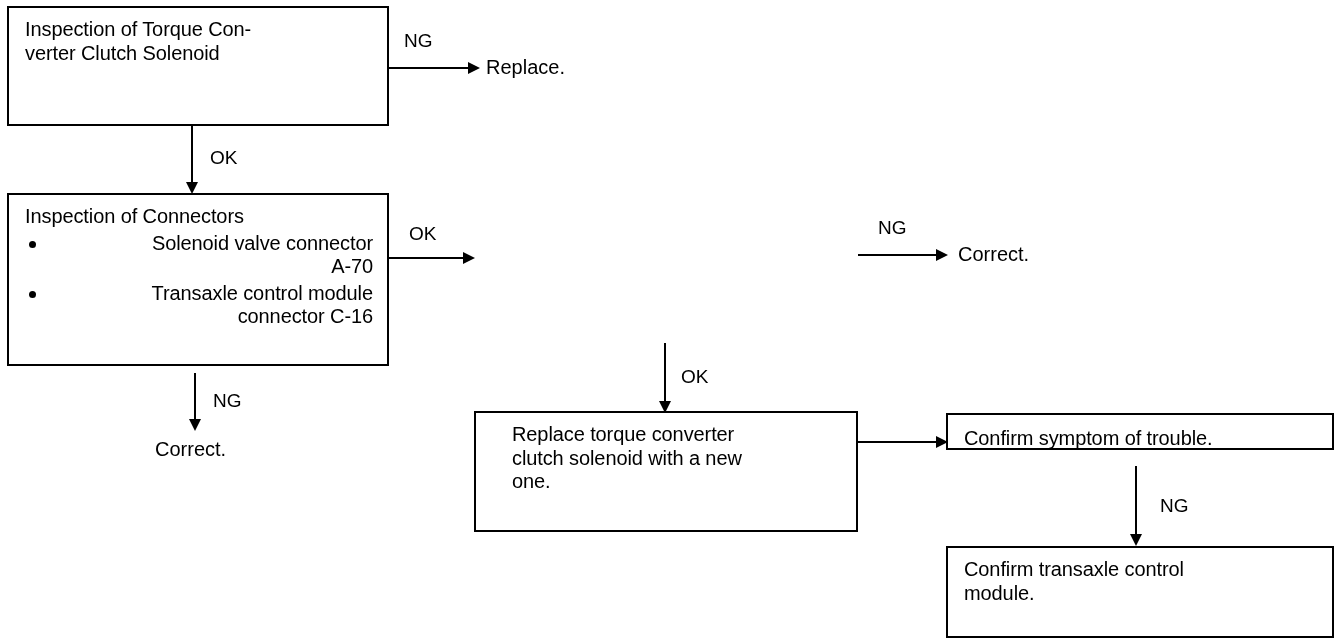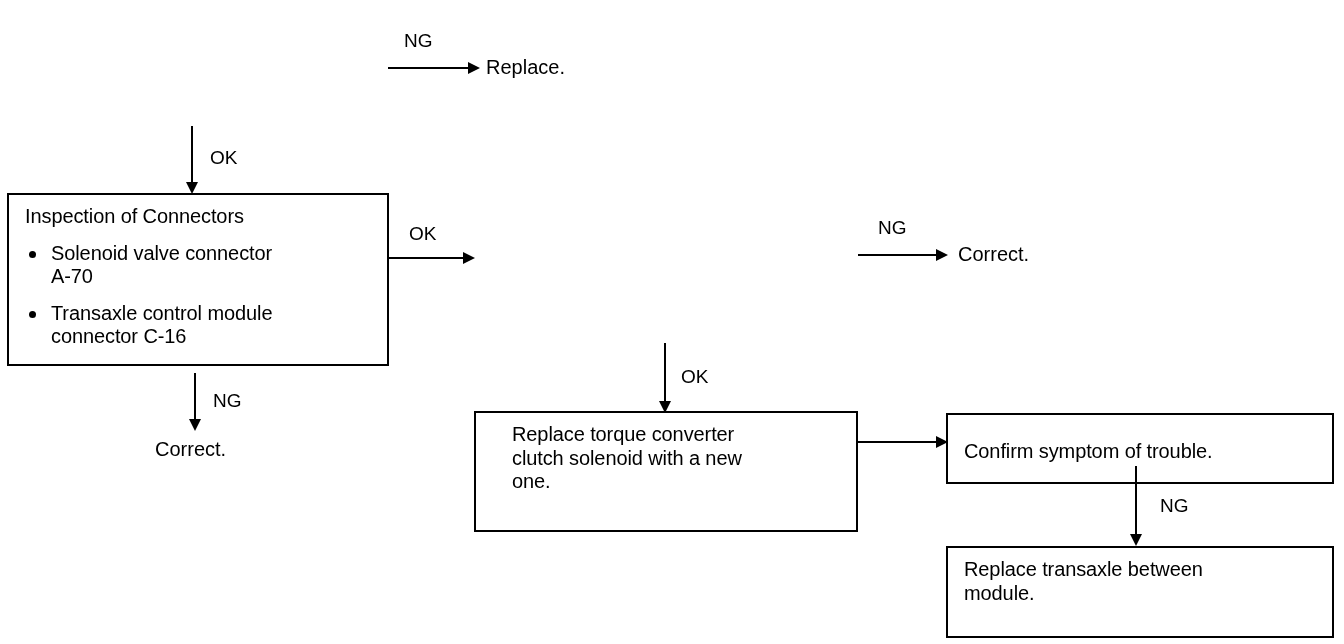--- a/index.html
+++ b/index.html
@@ -31,22 +31,23 @@
     white-space: pre-line;
   }
   .bullets {
     list-style: none;
     margin: 2px 0 0 0;
     padding: 0;
   }
   .bullets li {
     position: relative;
     padding-left: 26px;
-    margin-top: 13px;
+    margin-top: 3px;
     white-space: pre-line;
+    text-align: right;
   }
   .bullets li::before {
     content: "";
     position: absolute;
     left: 4px;
     top: 9px;
     width: 7px;
     height: 7px;
     border-radius: 50%;
     background: #000000;
@@ -73,20 +74,24 @@
   }
   .conn polygon {
     fill: #000000;
   }
 </style>
 </head>
 <body>
 
 <div id="canvas">
 
+  <div class="node" style="left:7px; top:6px; width:382px; height:120px;">
+    <span class="title">Inspection of Torque Con-
+verter Clutch Solenoid</span>
+  </div>
 
   <span class="edge-label" style="left:404px; top:31px;">NG</span>
   <svg class="conn" style="left:388px; top:58px;" width="92" height="20" viewBox="0 0 92 20">
     <line x1="0" y1="10" x2="80" y2="10"></line>
     <polygon points="80,4 92,10 80,16"></polygon>
   </svg>
   <span class="plain-label" style="left:486px; top:56px;text-align:center;">Replace.</span>
 
   <span class="edge-label" style="left:210px; top:148px;">OK</span>
   <svg class="conn" style="left:184px; top:126px;" width="16" height="68" viewBox="0 0 16 68">
@@ -135,28 +140,28 @@
     <span class="title">Replace torque converter
 clutch solenoid with a new
 one.</span>
   </div>
 
   <svg class="conn" style="left:858px; top:432px;" width="90" height="20" viewBox="0 0 90 20">
     <line x1="0" y1="10" x2="78" y2="10"></line>
     <polygon points="78,4 90,10 78,16"></polygon>
   </svg>
 
-  <div class="node" style="left:946px; top:413px; width:388px; height:71px; padding-top:25px;">
+  <div class="node" style="left:946px; top:413px; width:388px; height:37px; padding-top:12px;">
     <span class="title">Confirm symptom of trouble.</span>
   </div>
 
   <span class="edge-label" style="left:1160px; top:496px;">NG</span>
   <svg class="conn" style="left:1128px; top:466px;" width="16" height="80" viewBox="0 0 16 80">
     <line x1="8" y1="0" x2="8" y2="68"></line>
     <polygon points="2,68 14,68 8,80"></polygon>
   </svg>
 
   <div class="node" style="left:946px; top:546px; width:388px; height:92px;">
-    <span class="title">Replace transaxle between
+    <span class="title">Confirm transaxle control
 module.</span>
   </div>
 
 </div>
 
 </body></html>

